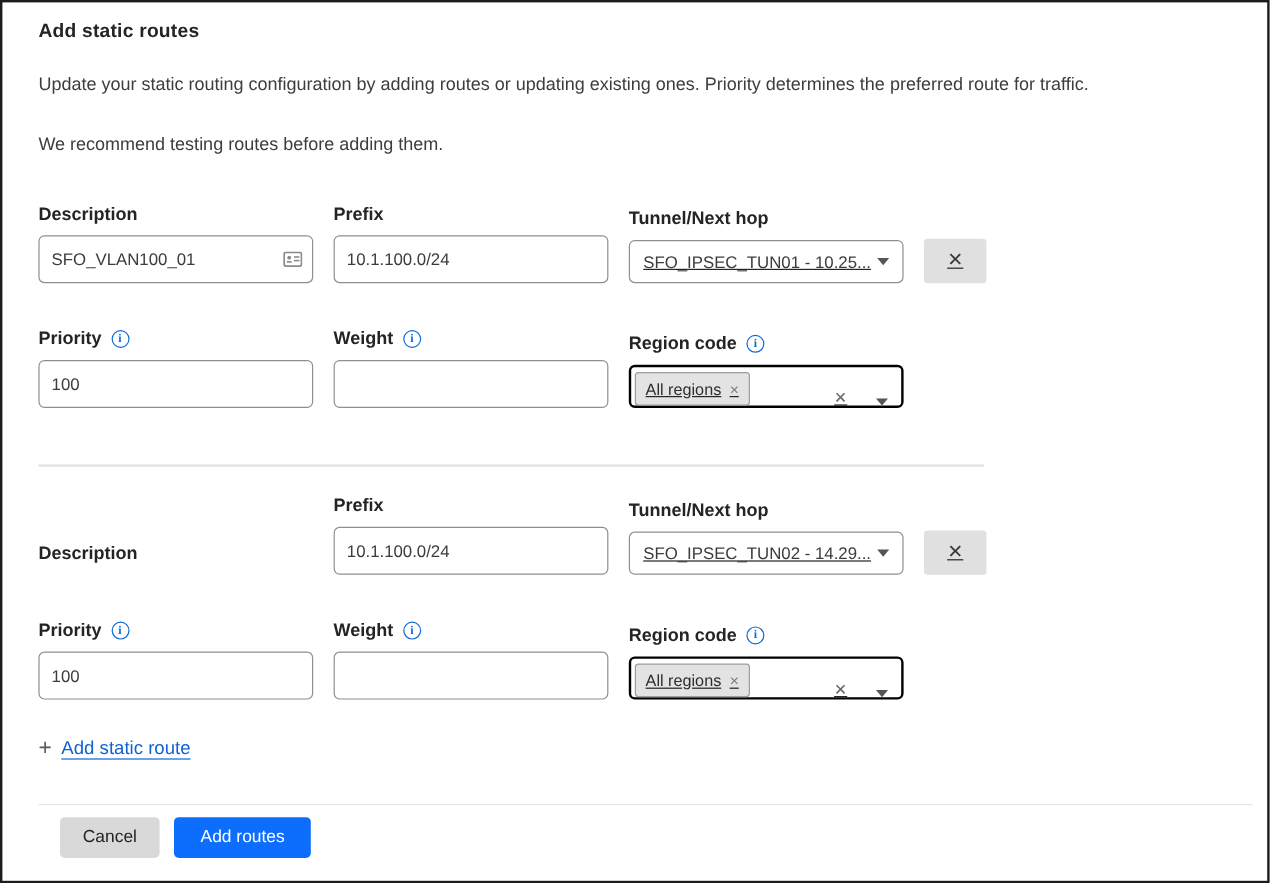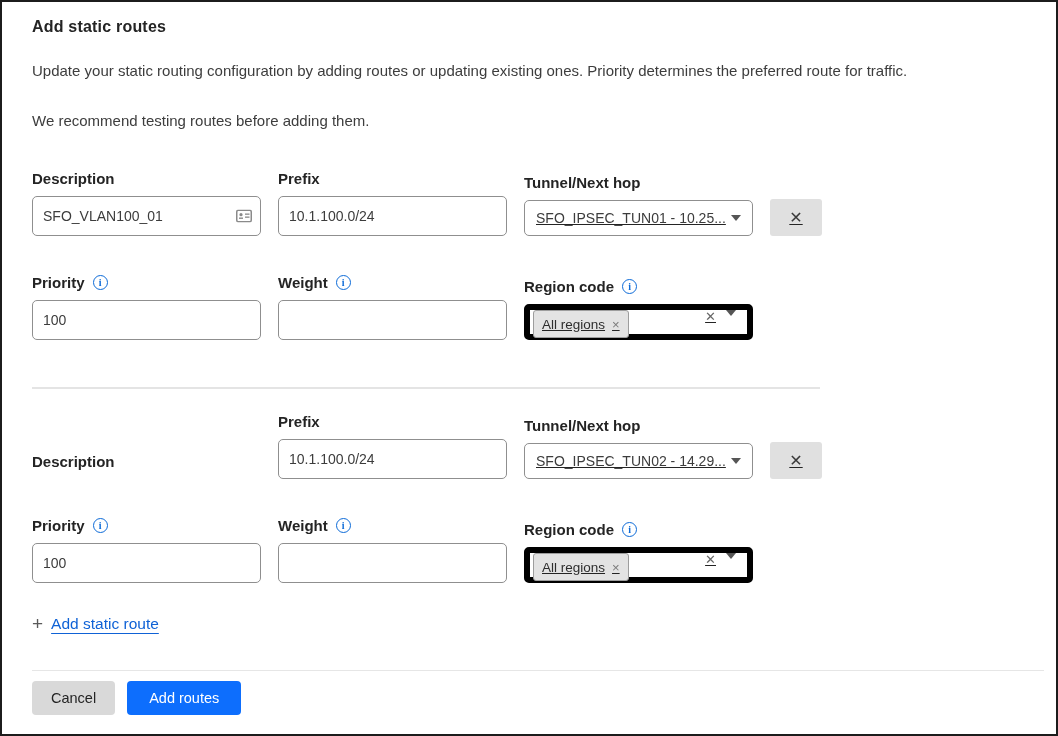--- a/index.html
+++ b/index.html
@@ -94,27 +94,27 @@
   .caret {
     width: 0; height: 0;
     border-left: 5px solid transparent;
     border-right: 5px solid transparent;
     border-top: 6px solid #555;
     flex: 0 0 auto;
   }
   .multiselect {
     width: 100%;
     height: 36px;
-    border: 6px solid #000000;
+    border: 2px solid #000000;
     border-radius: 5px;
     background: #fff;
     display: flex;
-    align-items: flex-start;
+    align-items: flex-end;
     padding: 0 11px 0 3px;
-    gap: 10px;
+    gap: 24px;
   }
   .chip {
     display: inline-flex;
     align-items: center;
     gap: 7px;
     background: #e3e3e3;
     border: 1px solid #9d9d9d;
     border-radius: 3px;
     height: 28px;
     padding: 0 8px;
@@ -161,20 +161,21 @@
     height: 1px;
     background: #e6e6e6;
     border: none;
     margin: 37px 12px 0 30px;
   }
   .footer {
     display: flex;
     align-items: center;
     gap: 12px;
     padding: 10px 0 0 30px;
+    margin-left: 18px;
   }
   .btn {
     height: 34px;
     border: none;
     border-radius: 4px;
     font-size: 14.5px;
     font-family: "Liberation Sans", sans-serif;
     cursor: pointer;
     padding: 0 19px;
   }

